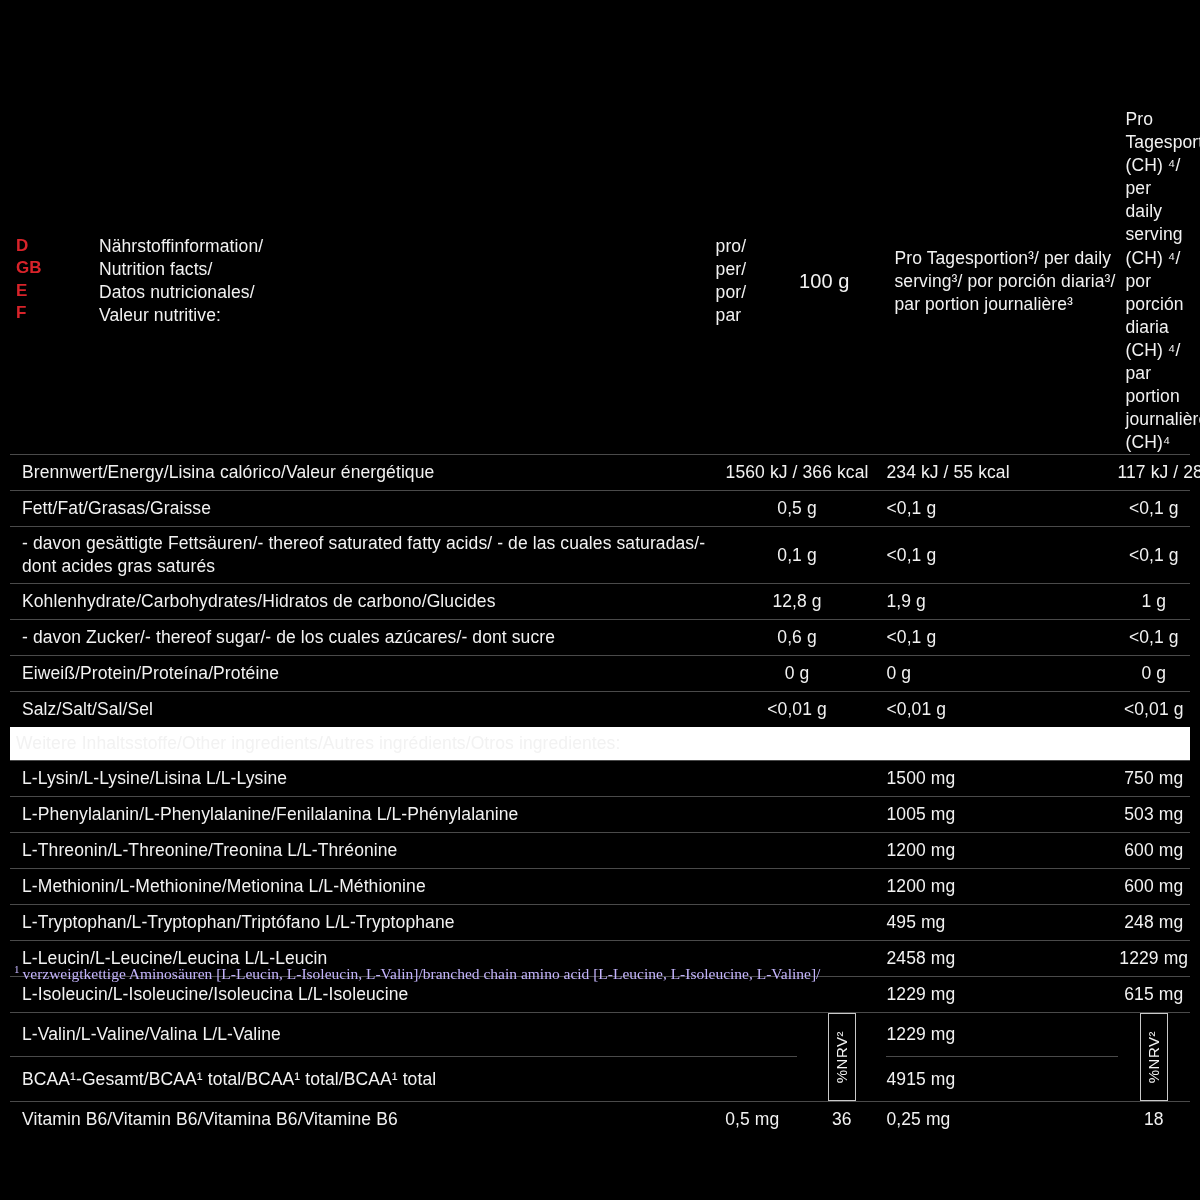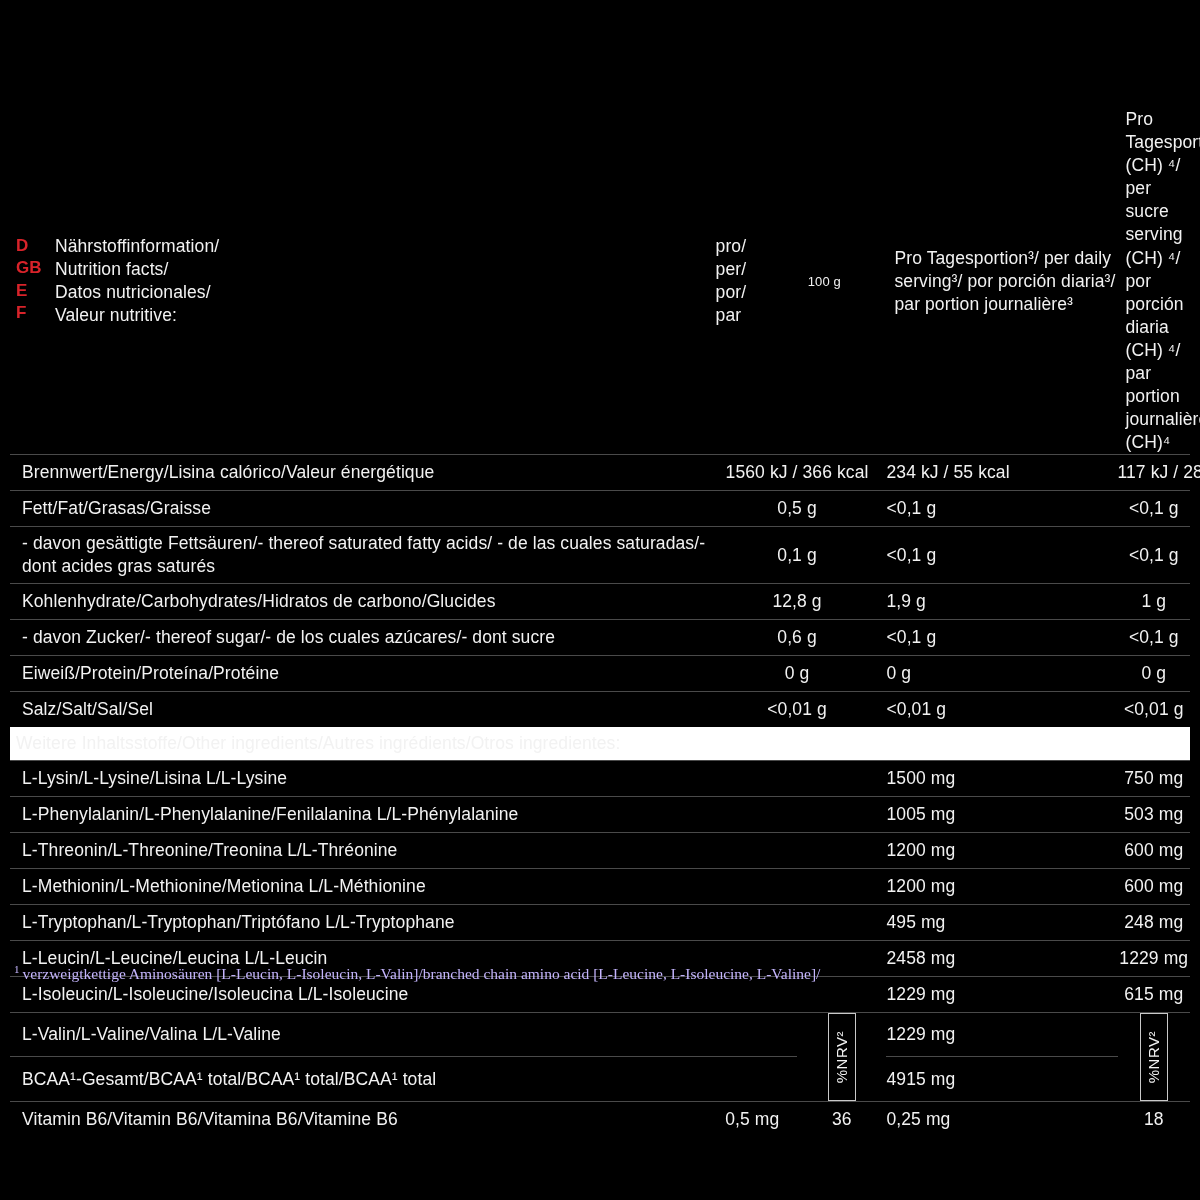--- a/index.html
+++ b/index.html
@@ -61,35 +61,36 @@
     color: #d8232a;
     font-weight: 700;
     line-height: 1.32;
     font-size: 17px;
   }
   .hdr-langs span { display: block; }
   .hdr-names {
     display: inline-block;
     vertical-align: top;
     line-height: 1.32;
+    margin-left: 44px;
   }
   .hdr-names span { display: block; }
   .hdr-per100 {
     position: relative;
     padding-left: 8px !important;
     text-align: left;
   }
   .per100-grid {
     display: grid;
     grid-template-columns: auto auto;
     align-items: center;
     column-gap: 16px;
   }
   .per100-grid .stack span { display: block; line-height: 1.32; }
-  .per100-grid .unit { align-self: center; font-size: 13px; }
+  .per100-grid .unit { align-self: center; font-size: 20px; }
   .hdr-daily {
     padding-left: 8px !important;
     text-align: left;
     font-size: 16.5px;
   }
   .hdr-daily span { line-height: 1.32; }
   .rowtext {
     padding: 7px 0 7px 6px;
     white-space: nowrap;
     overflow: hidden;
@@ -183,21 +184,21 @@
           </div>
         </td>
         <td class="c-daily hdr-daily">
           <span>Pro Tagesportion³/</span>
           <span>per daily serving³/</span>
           <span>por porción diaria³/</span>
           <span>par portion journalière³</span>
         </td>
         <td class="c-nrv2 hdr-daily">
           <span>Pro Tagesportion (CH) ⁴/</span>
-          <span>per sucre serving (CH) ⁴/</span>
+          <span>per daily serving (CH) ⁴/</span>
           <span>por porción diaria (CH) ⁴/</span>
           <span>par portion journalière (CH)⁴</span>
         </td>
       </tr>
 
       <tr class="rowline">
         <td class="c-label">
               <div class="rowtext">Brennwert/Energy/Lisina calórico/Valeur énergétique</div>
             </td>
         <td class="c-per100 val" colspan="2">1560 kJ / 366 kcal</td>

